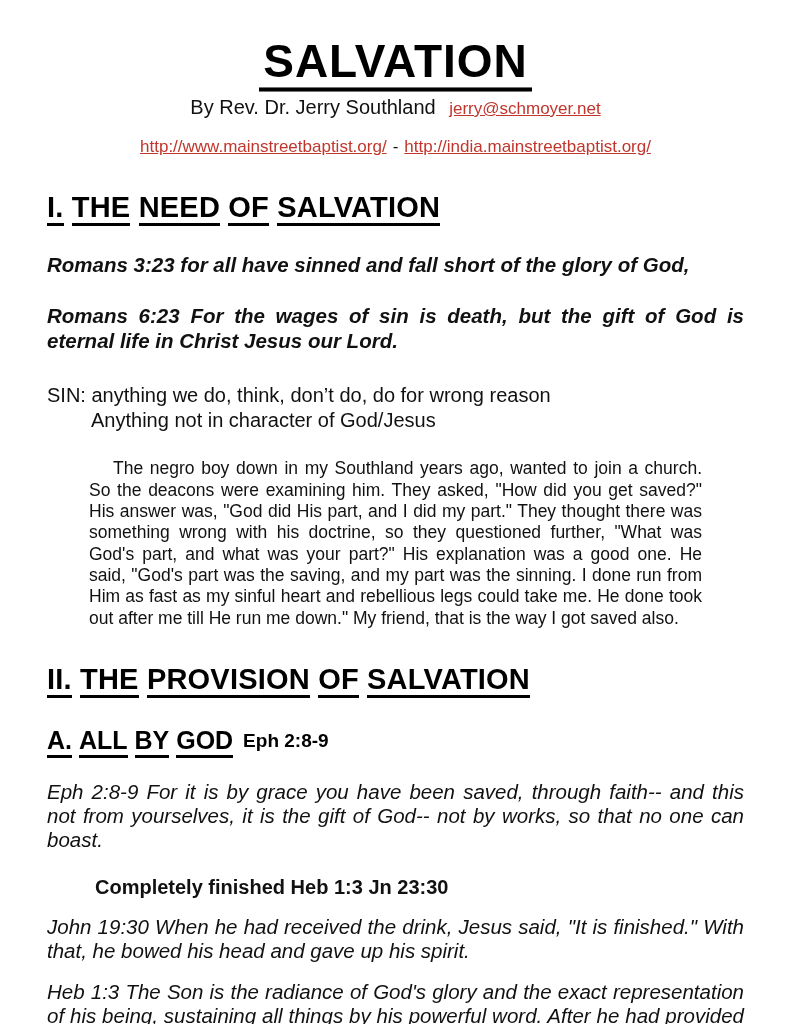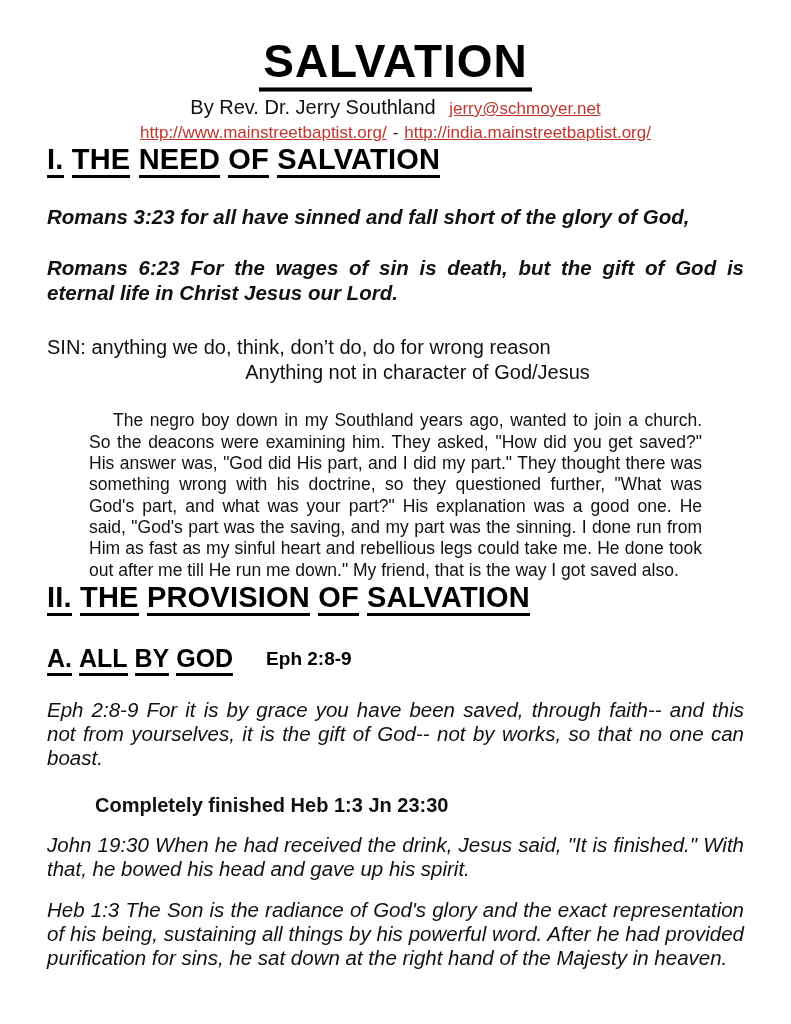--- a/index.html
+++ b/index.html
@@ -32,74 +32,75 @@
   .byline-1 {
     margin-top: 5px;
     font-size: 20px;
     color: #111;
   }
   .byline-1 .email {
     font-size: 17px;
     margin-left: 8px;
   }
   .byline-2 {
-    margin-top: 4px;
+    margin-top: 18px;
     font-size: 17px;
     color: #111;
   }
   a.redlink, span.redlink {
     color: #c0362c;
     text-decoration: underline;
     cursor: pointer;
     text-align: right;
   }
   .dash-sep { color: #111; text-decoration: none; padding: 0 6px; }
 
   
   .h-main {
     font-size: 29px;
     font-weight: bold;
     color: #000;
+    margin-top: 34px;
     letter-spacing: 0.2px;
   }
   .h-main .u-word, .h-sub .u-word {
     border-bottom: 3px solid #000;
     padding-bottom: 1px;
     display: inline-block;
     line-height: 1.05;
   }
   .h-sub {
     font-size: 25px;
     font-weight: bold;
     color: #000;
     margin-top: 28px;
   }
   .h-sub .ref {
     font-size: 19px;
     font-weight: bold;
-    margin-left: 26px;
+    margin-left: 3px;
     vertical-align: 2px;
   }
 
   
   .verse-bold {
     font-size: 20.5px;
     font-weight: bold;
     font-style: italic;
     line-height: 1.22;
     text-align: justify;
     text-align-last: left;
     margin-top: 26px;
   }
   .plain-block {
     font-size: 20px;
     line-height: 1.22;
     margin-top: 30px;
   }
-  .plain-block .indent2 { padding-left: 44px; text-align: center; }
+  .plain-block .indent2 { padding-left: 44px; }
   .story {
     font-size: 17.5px;
     line-height: 1.22;
     text-align: justify;
     text-align-last: left;
     margin: 26px 42px 0 42px;
     text-indent: 24px;
   }
   .verse-italic {
     font-size: 20.5px;

